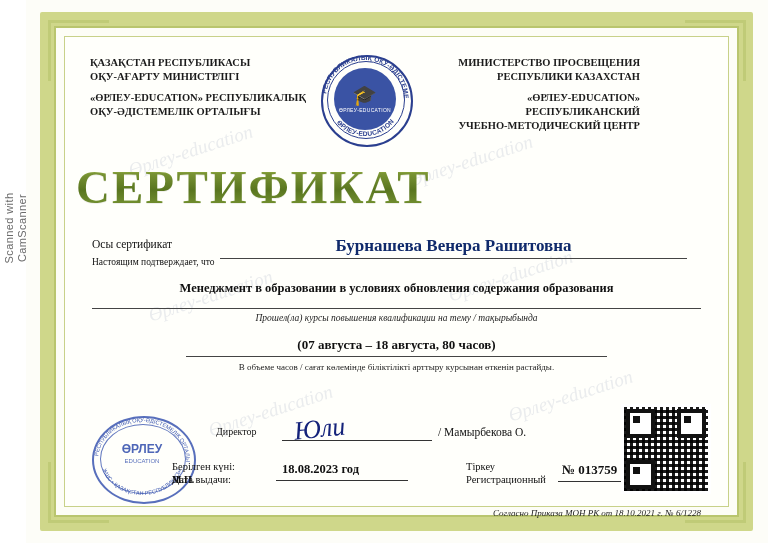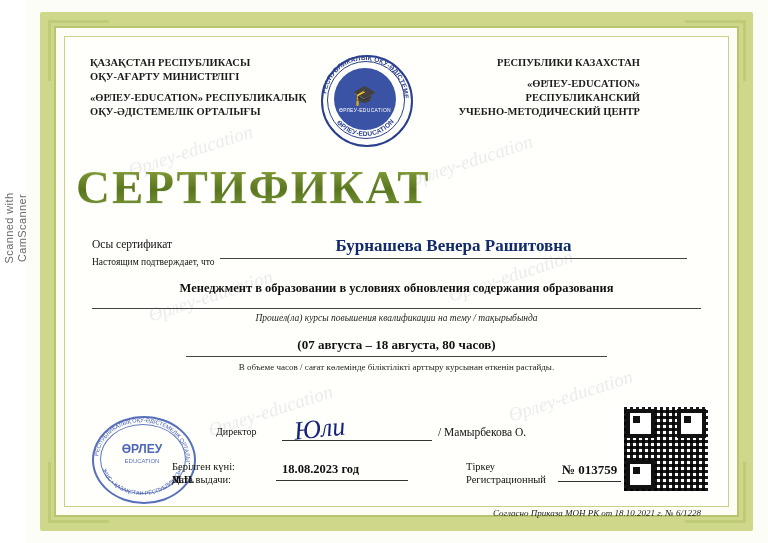--- a/index.html
+++ b/index.html
@@ -257,20 +257,21 @@
           <text><textPath href="#arcTop" startOffset="4%">РЕСПУБЛИКАЛЫҚ ОҚУ-ӘДІСТЕМЕЛІК ОРТАЛЫҒЫ</textPath></text>
           <text><textPath href="#arcBot" startOffset="22%">ӨРЛЕУ-EDUCATION</textPath></text>
         </svg>
         <div class="inner">
           <span class="cap">🎓</span>
           <span class="abbr">ӨРЛЕУ-EDUCATION</span>
         </div>
       </div>
 
       <div class="hdr-col hdr-right">
+        <div>МИНИСТЕРСТВО ПРОСВЕЩЕНИЯ</div>
         <div>РЕСПУБЛИКИ КАЗАХСТАН</div>
         <div class="sub">«ӨРЛЕУ-EDUCATION» РЕСПУБЛИКАНСКИЙ</div>
         <div class="sub" style="margin-top:0">УЧЕБНО-МЕТОДИЧЕСКИЙ ЦЕНТР</div>
       </div>
     </div>
 
     <div id="title">СЕРТИФИКАТ</div>
 
     <div class="row" id="row-name">
       <div id="name-label">Осы сертификат</div>

